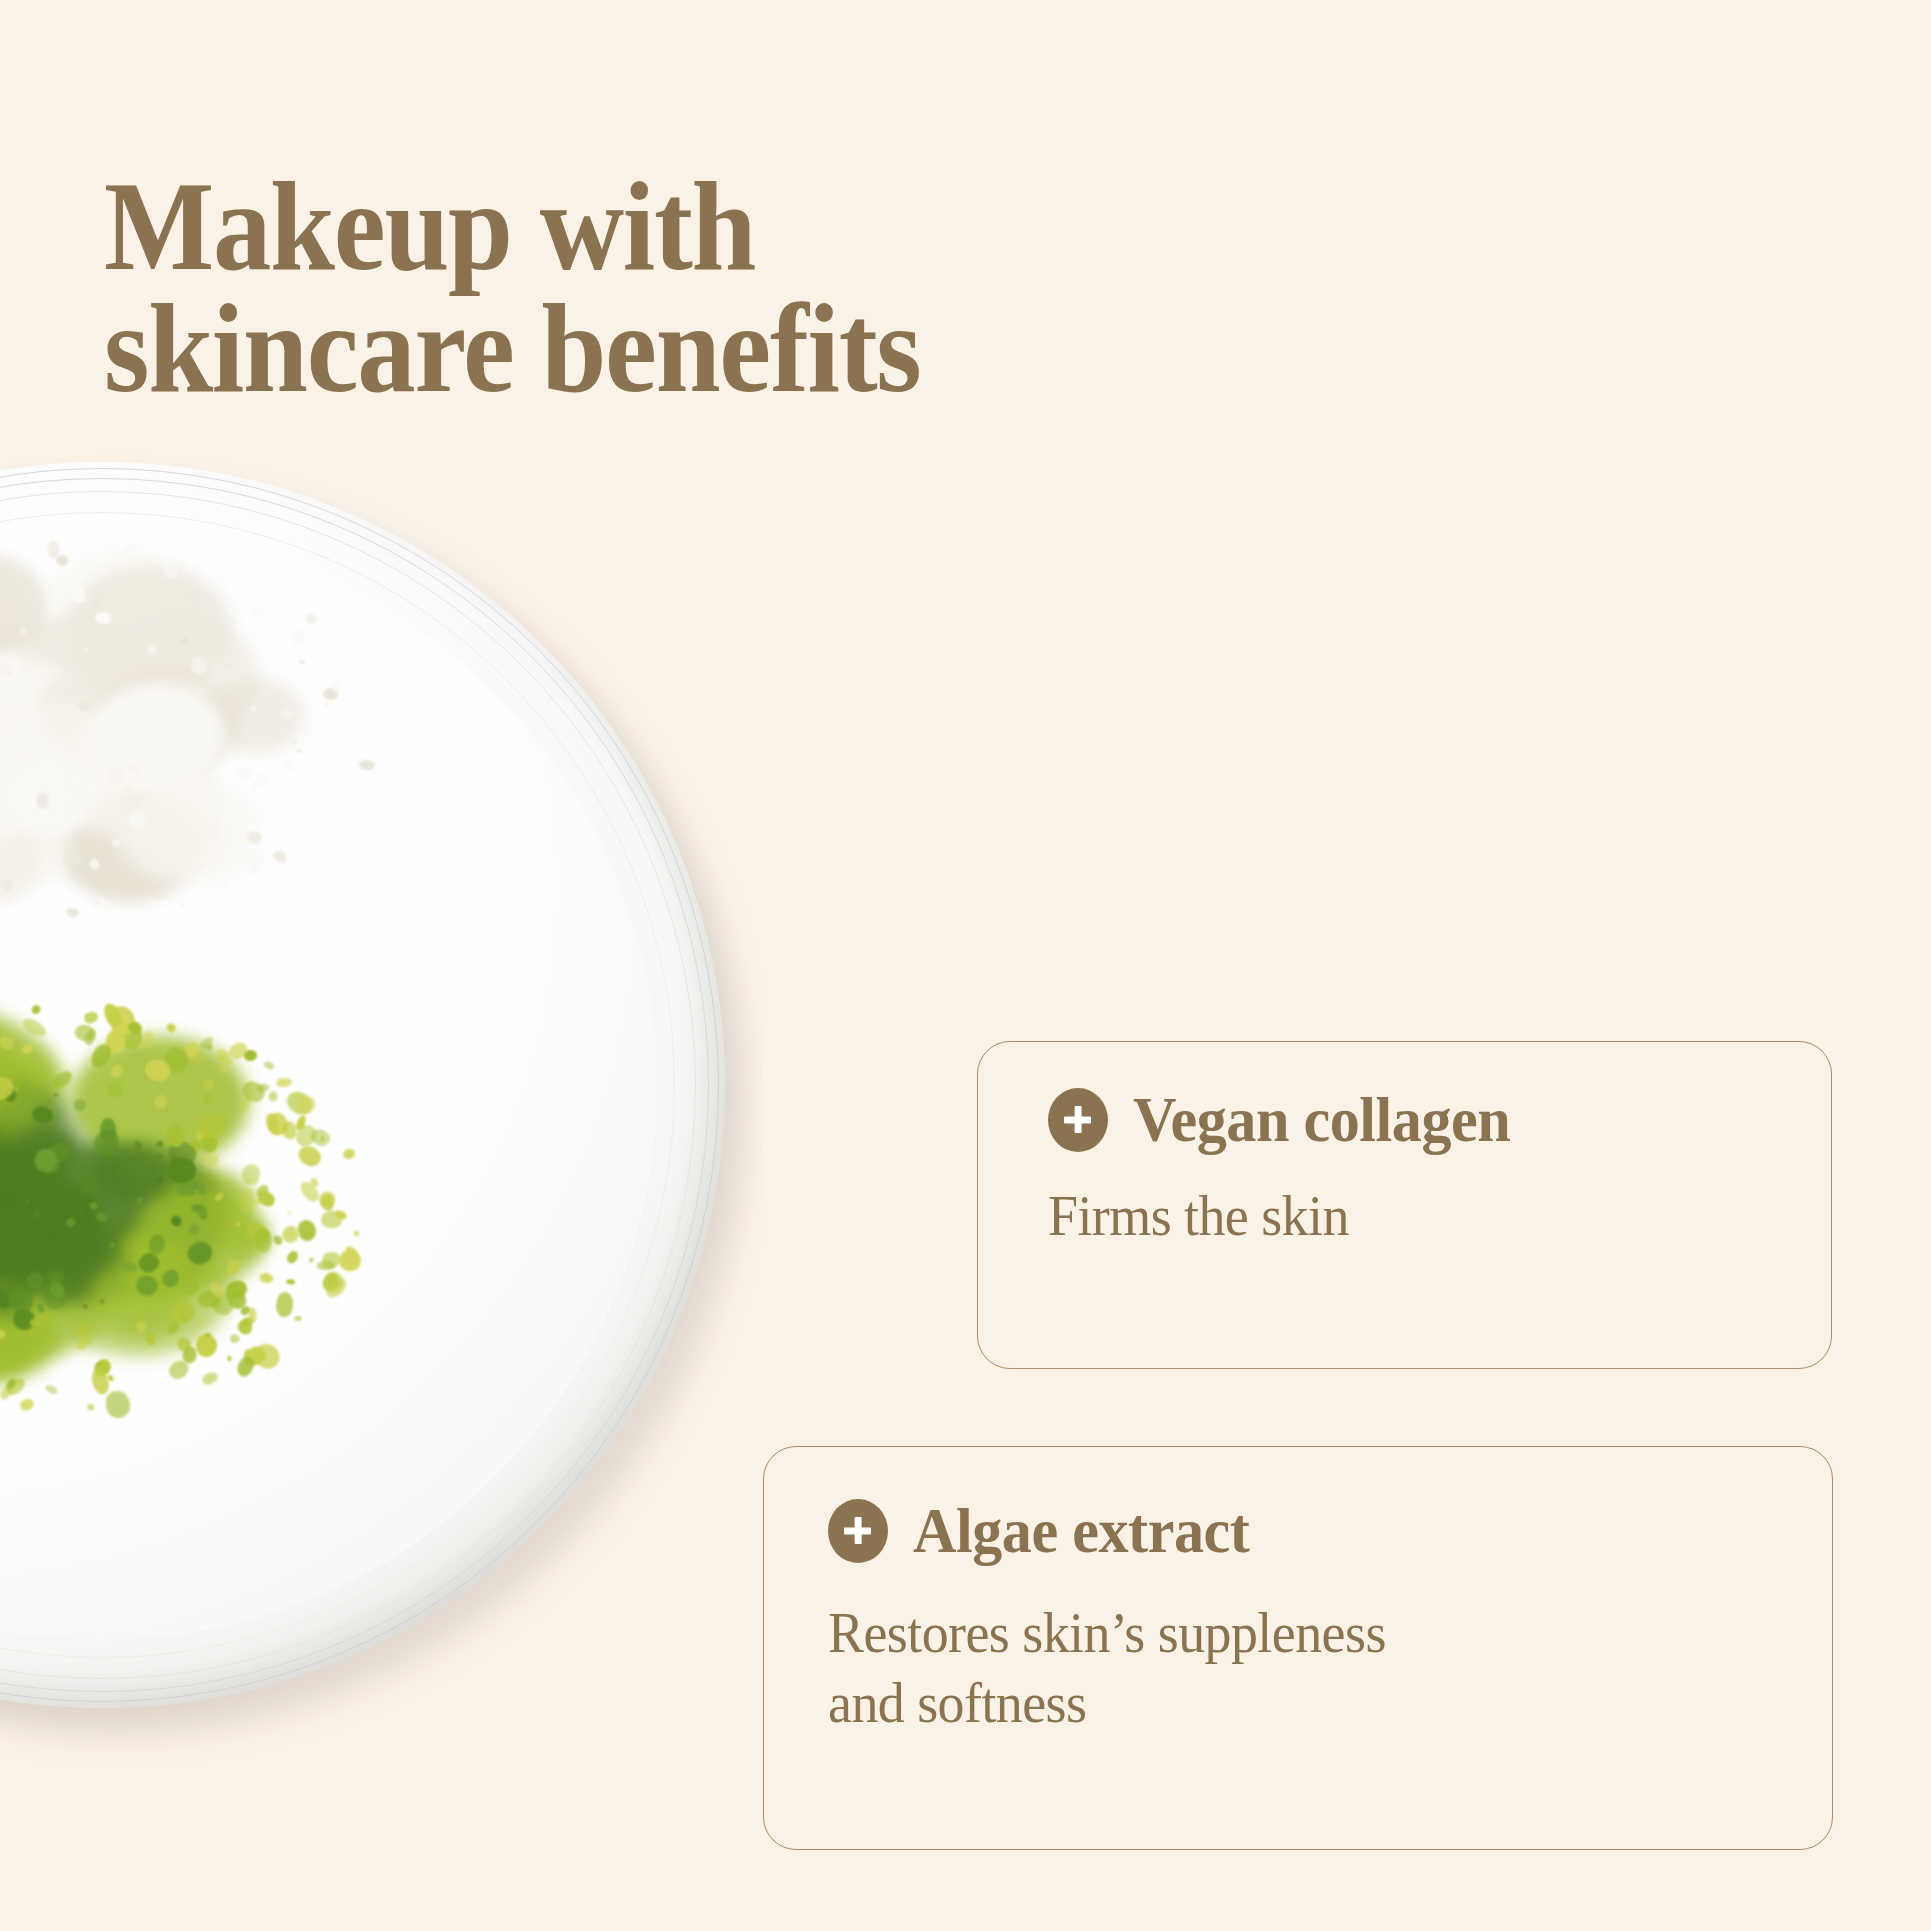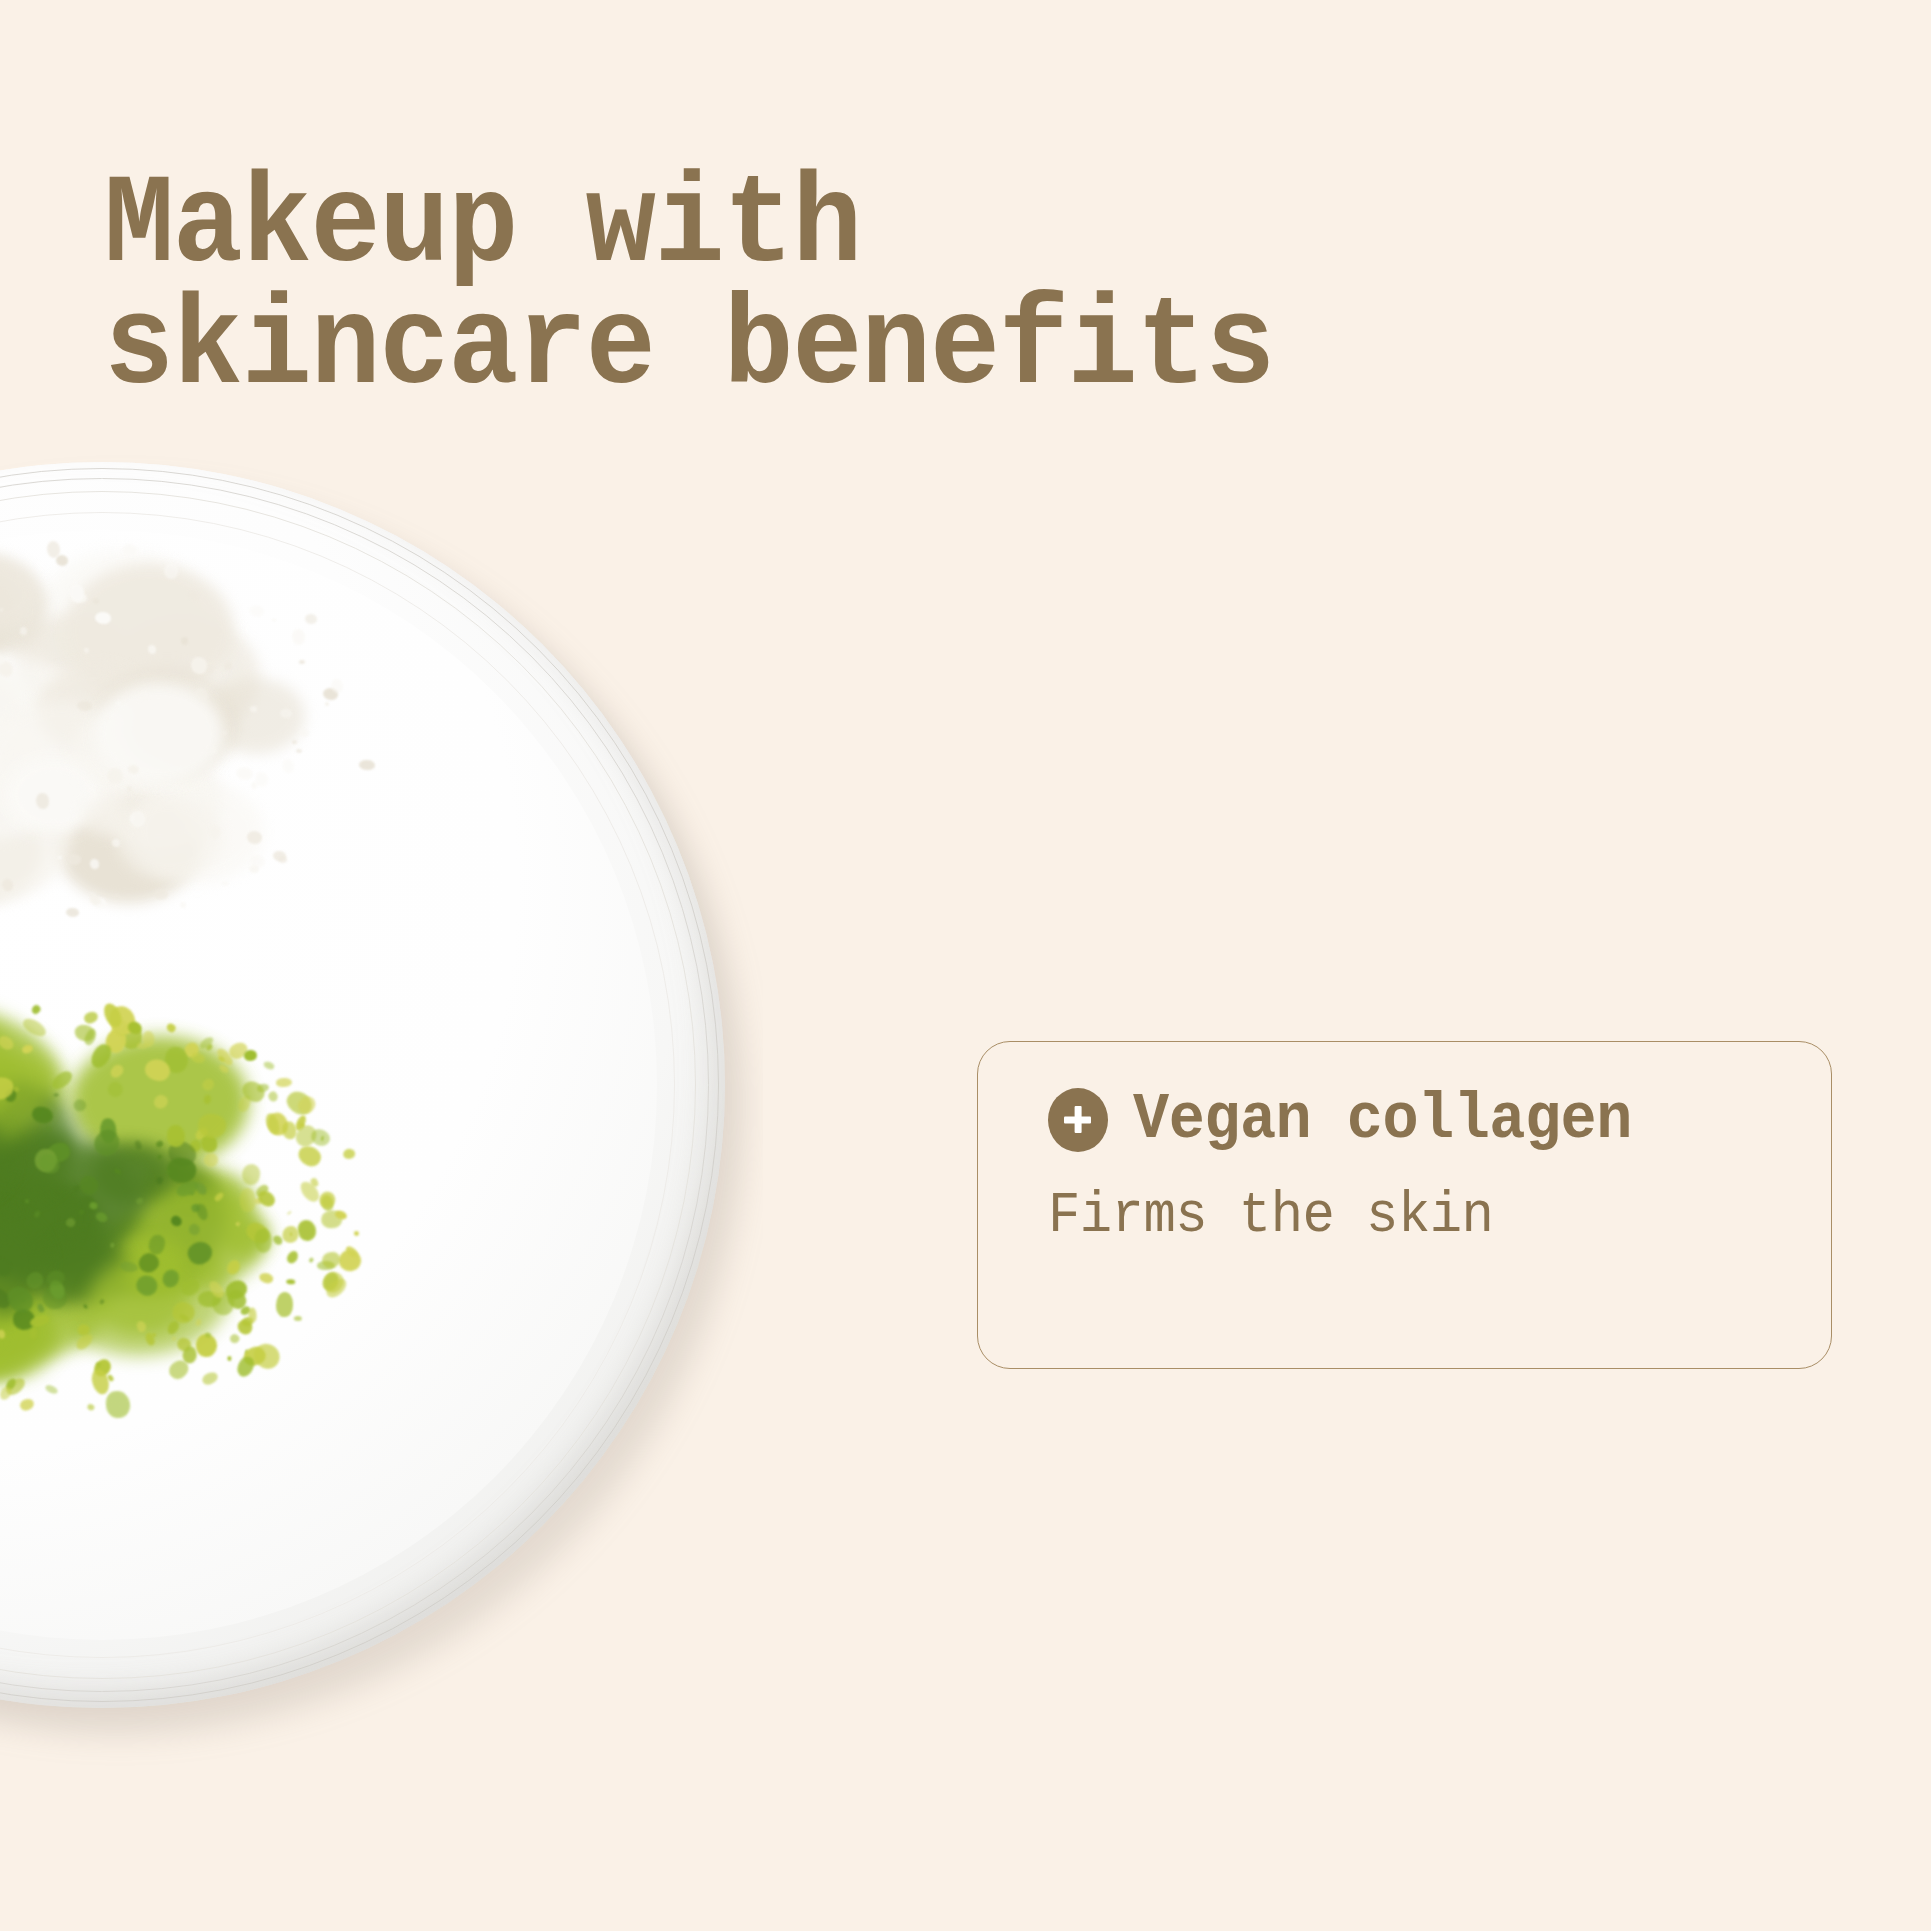--- a/index.html
+++ b/index.html
@@ -6,21 +6,21 @@
     margin: 0;
     padding: 0;
     background: #FAF0E6;
   }
   #stage {
     position: relative;
     width: 1931px;
     height: 1931px;
     overflow: hidden;
     background: #FAF1E7;
-    font-family: Liberation Mono, monospace;
+    font-family: Liberation Serif, serif;
   }
 
   
   #photo {
     position: absolute;
     left: 0;
     top: 0;
     width: 763px;
     height: 1931px;
     overflow: hidden;
@@ -557,15 +557,27 @@
       <div class="card-head">
         <span class="plus-badge"></span>
         <span class="card-title">Vegan collagen</span>
       </div>
       <div class="card-desc">
         <span>Firms the skin</span>
       </div>
     </div>
   </div>
 
+  <div class="card" id="card-2">
+    <div class="card-inner">
+      <div class="card-head">
+        <span class="plus-badge"></span>
+        <span class="card-title">Algae extract</span>
+      </div>
+      <div class="card-desc">
+        <span>Restores skin’s suppleness</span><br>
+        <span>and softness</span>
+      </div>
+    </div>
+  </div>
 
 </div>
 
 
 </body></html>

